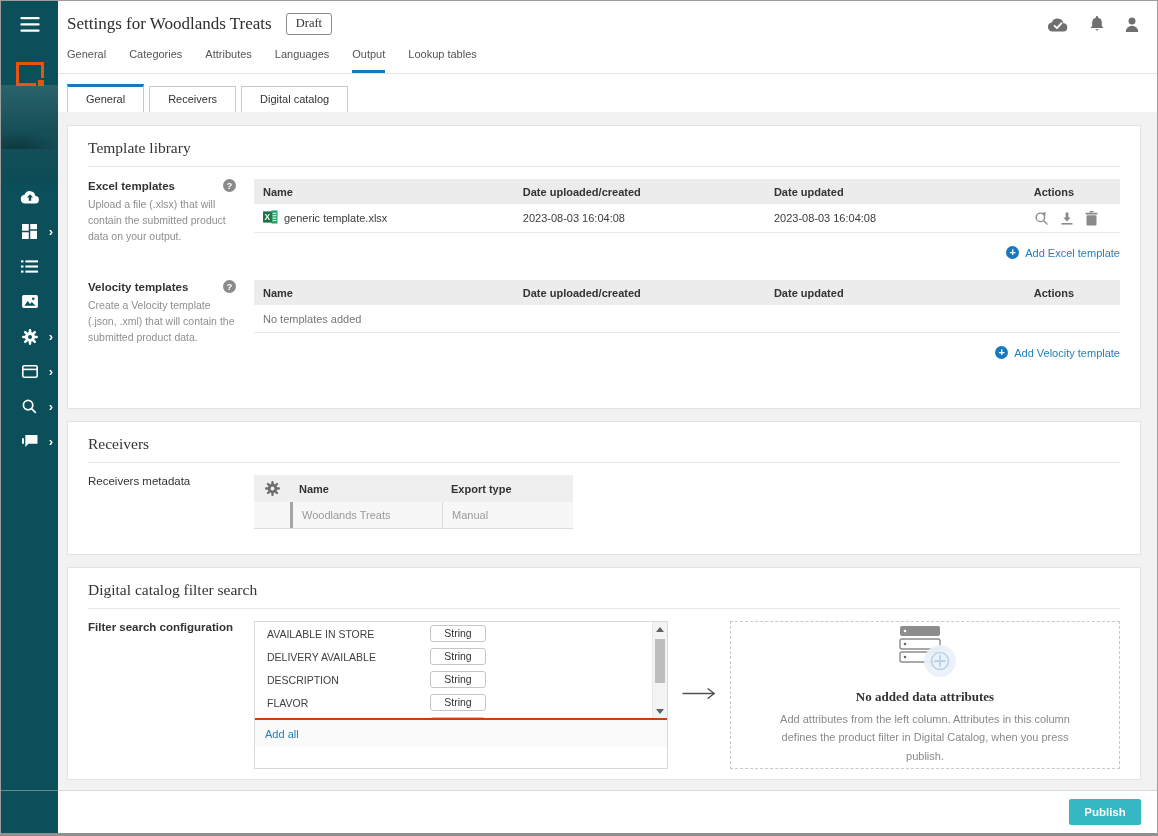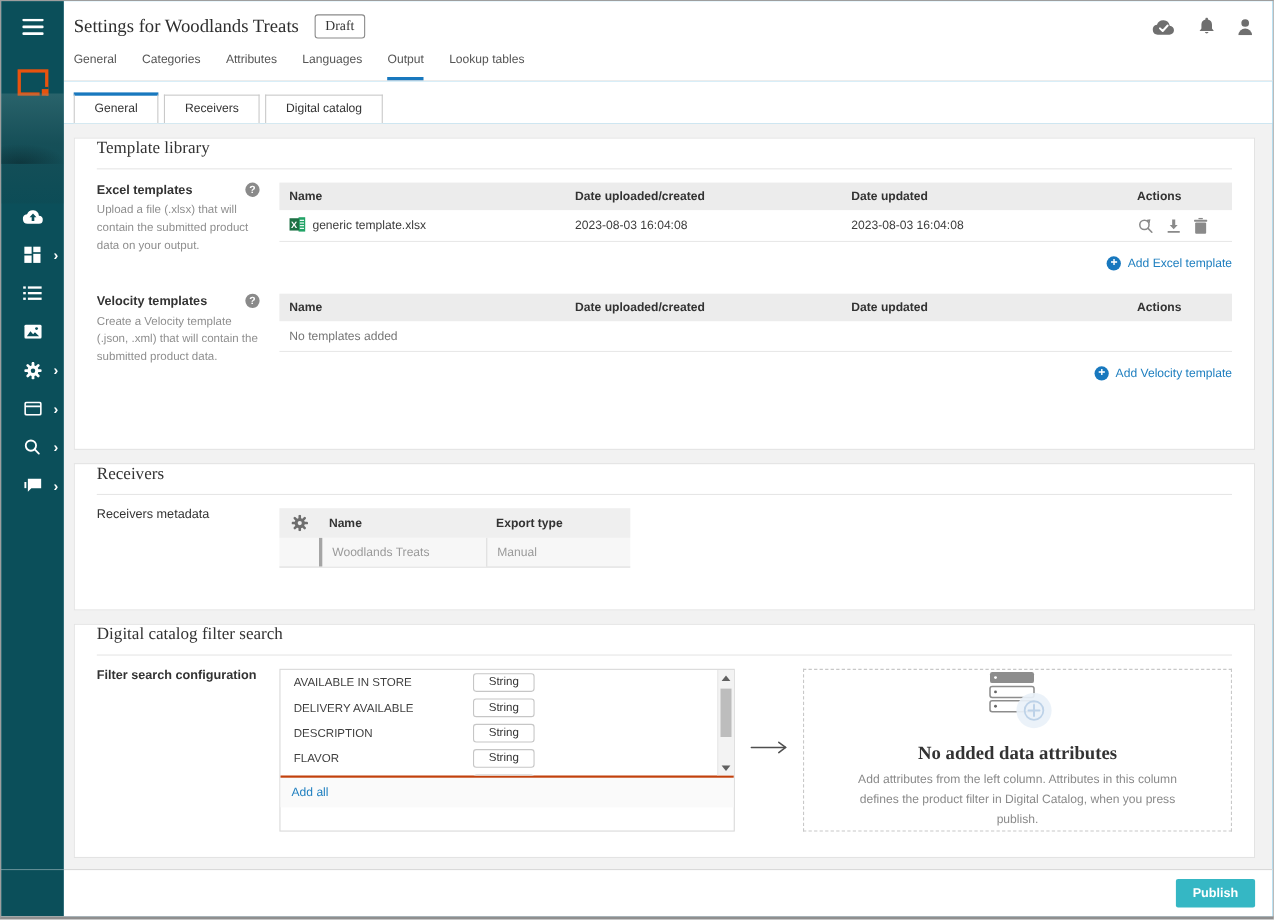--- a/index.html
+++ b/index.html
@@ -34,21 +34,21 @@
   .mtab{ font-size:11px; color:#555; padding-bottom:8px; border-bottom:3px solid transparent; cursor:pointer; white-space:nowrap; }
   .mtab.active{ border-bottom-color:#1878be; }
 
   .subtabs{ background:#fff; height:38px; display:flex; align-items:flex-end; padding-left:9px; gap:5px; }
   .subtab{ font-size:11px; color:#333; background:#fff; border:1px solid #c9c9c9; border-bottom:none; padding:0 18px; line-height:25px; height:26px; cursor:pointer; }
   .subtab.active{ border-top:3px solid #1878be; height:28px; line-height:24px; }
 
   .content{ flex:1; background:#f2f2f2; padding:13px 16px 0 9px; overflow:hidden; }
 
   .card{ background:#fff; border:1px solid #e3e3e3; margin-bottom:12px; padding:0 20px; overflow:hidden; }
-  .card h2{ font-family:"Liberation Serif", serif; font-weight:normal; font-size:15.5px; color:#333; }
+  .card h2{ font-family:"Liberation Serif", serif; font-weight:normal; font-size:15.5px; color:#333; margin-top:13px; }
   .card hr{ border:none; border-top:1px solid #e6e6e6; margin-top:9px; }
   .card-1{ height:284px; } .card-2{ height:134px; } .card-3{ height:213px; }
 
   .sec-row{ display:flex; margin-top:12px; }
   .left-col{ width:148px; flex:0 0 148px; margin-right:18px; }
   .col-label{ font-size:11.5px; color:#333; font-weight:bold; display:flex; align-items:center; justify-content:space-between; }
   .col-label.normal{ font-weight:normal; }
   .help{ width:13px; height:13px; border-radius:50%; background:#8a8a8a; color:#fff; font-size:9.5px; font-weight:bold; display:flex; align-items:center; justify-content:center; cursor:pointer; flex:0 0 13px; }
   .col-desc{ font-size:10.5px; color:#8f8f8f; line-height:1.5; margin-top:5px; }
 
@@ -94,21 +94,21 @@
   .tri-down{ width:0; height:0; border-left:4px solid transparent; border-right:4px solid transparent; border-top:5px solid #606060; }
   .sb-track{ position:absolute; top:14px; bottom:14px; left:0; right:0; }
   .sb-thumb{ position:absolute; top:3px; left:2px; width:10px; height:44px; background:#bdbdbd; cursor:grab; }
   .sb-btn.bottom{ position:absolute; bottom:0; left:0; right:0; }
   .addall-row{ border-top:2px solid #c2410c; background:#fafafa; padding:4px 10px 5px; }
   .addall-row span{ font-size:11px; color:#2180c0; cursor:pointer; }
 
   .dc-arrow{ width:62px; flex:0 0 62px; display:flex; align-items:center; justify-content:center; }
 
   .dc-empty{ flex:1; border:1px dashed #c8c8c8; background:#fff; height:148px; display:flex; flex-direction:column; align-items:center; justify-content:center; text-align:center; padding:8px 44px; }
-  .dc-empty h3{ font-family:"Liberation Serif", serif; font-size:17px; color:#333; margin-top:6px; font-weight:bold; }
+  .dc-empty h3{ font-family:"Liberation Serif", serif; font-size:13px; color:#333; margin-top:6px; font-weight:bold; }
   .dc-empty p{ font-size:11px; color:#8a8a8a; line-height:1.65; margin-top:5px; }
 
   .footer{ height:43px; background:#fff; border-top:1px solid #d9d9d9; display:flex; align-items:center; justify-content:flex-end; padding-right:16px; }
   .publish-btn{ background:#35b7c4; color:#fff; border:none; font-family:"Liberation Sans", sans-serif; font-size:11.5px; font-weight:bold; width:72px; height:26px; border-radius:2px; cursor:pointer; }
 </style>
 </head>
 <body>
 
 <div class="window">
 

